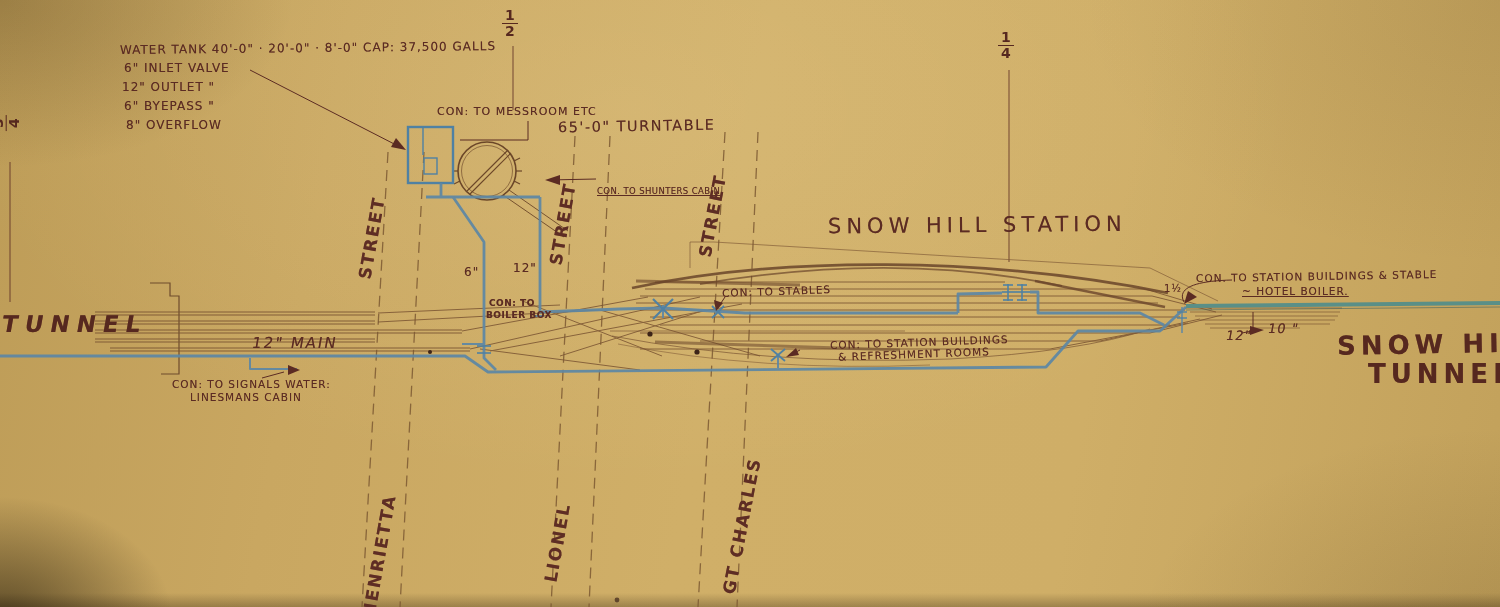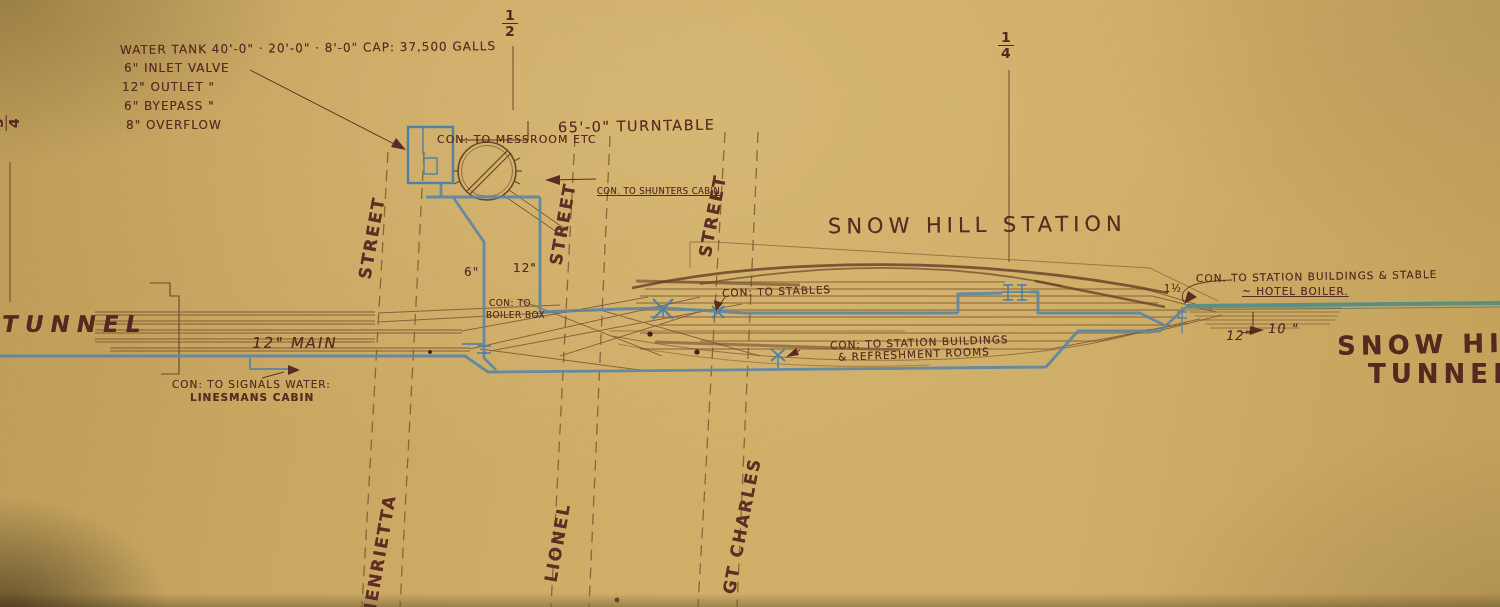--- a/index.html
+++ b/index.html
@@ -16,21 +16,21 @@
     font-family:"DejaVu Sans", sans-serif;
   }
   svg.lines{position:absolute;left:0;top:0;}
   .lbl{
     position:absolute;color:#5b2b23;white-space:nowrap;
     font-family:"DejaVu Sans", sans-serif;
     text-shadow:0 0 .5px rgba(91,43,35,.55);
     letter-spacing:1px;line-height:1.1;
   }
   .t12{font-size:12px;} .t11{font-size:11px;} .t10{font-size:10.5px;}
-  .t9{font-size:9px;letter-spacing:.5px;} .t8{font-size:8.5px;letter-spacing:.4px;}
+  .t9{font-size:9px;letter-spacing:.5px;font-weight:bold;} .t8{font-size:8.5px;letter-spacing:.4px;}
   .big{font-size:21px;letter-spacing:5px;}
   .huge{font-size:26px;letter-spacing:5px;font-weight:bold;color:#56281f;}
   .street{font-size:17px;font-weight:bold;letter-spacing:2px;transform-origin:left bottom;color:#5e2d24;}
   .slant{transform:skewX(-10deg);}
   .frac{position:absolute;color:#56281f;text-align:center;font-weight:bold;}
   .frac .num{display:block;border-bottom:1.6px solid #56281f;padding:0 3px 0px 3px;font-size:14px;line-height:1.05;}
   .frac .den{display:block;font-size:14px;line-height:1.05;}
 </style>
 </head>
 <body>
@@ -222,39 +222,39 @@
       <polygon points="300,370 288,365 288,375"></polygon>
     </g>
   </svg>
 
   <div class="lbl t12" style="left:120px;top:42px;transform:rotate(-.6deg);">WATER TANK 40'-0" · 20'-0" · 8'-0" CAP: 37,500 GALLS</div>
   <div class="lbl t12" style="left:124px;top:62px;">6" INLET VALVE</div>
   <div class="lbl t12" style="left:122px;top:81px;">12" OUTLET   "</div>
   <div class="lbl t12" style="left:124px;top:100px;">6" BYEPASS   "</div>
   <div class="lbl t12" style="left:126px;top:119px;">8" OVERFLOW</div>
 
-  <div class="lbl t11" style="left:437px;top:106px;margin-top:28px;">CON: TO MESSROOM ETC</div>
+  <div class="lbl t11" style="left:437px;top:106px;">CON: TO MESSROOM ETC</div>
   <div class="lbl" style="left:558px;top:119px;font-size:14.5px;letter-spacing:1.5px;transform:rotate(-1deg);">65'-0" TURNTABLE</div>
   <div class="lbl t8" style="left:597px;top:187px;text-decoration:underline;">CON. TO SHUNTERS CABIN</div>
   <div class="lbl big" style="left:828px;top:214px;transform:rotate(-.5deg);">SNOW HILL STATION</div>
   <div class="lbl t10" style="left:722px;top:286px;transform:rotate(-2deg);">CON: TO STABLES</div>
   <div class="lbl t10" style="left:830px;top:337px;transform:rotate(-2deg);">CON: TO STATION BUILDINGS</div>
   <div class="lbl t10" style="left:838px;top:349px;transform:rotate(-2deg);">&amp; REFRESHMENT ROOMS</div>
   <div class="lbl t9" style="left:489px;top:299px;">CON: TO</div>
   <div class="lbl t9" style="left:486px;top:311px;">BOILER BOX</div>
   <div class="lbl t10" style="left:1196px;top:271px;transform:rotate(-1deg);">CON. TO STATION BUILDINGS &amp; STABLE</div>
   <div class="lbl t10" style="left:1242px;top:286px;text-decoration:underline;">~  HOTEL BOILER.</div>
 
   <div class="lbl huge" style="left:1337px;top:330px;transform:rotate(-1deg);">SNOW HILL</div>
   <div class="lbl huge" style="left:1368px;top:360px;">TUNNEL</div>
   <div class="lbl slant" style="left:2px;top:312px;font-size:23px;letter-spacing:7px;font-weight:bold;color:#56281f;">TUNNEL</div>
 
   <div class="lbl slant" style="left:252px;top:335px;font-size:15px;letter-spacing:2px;">12" MAIN</div>
   <div class="lbl t10" style="left:172px;top:379px;">CON: TO SIGNALS WATER:</div>
-  <div class="lbl t10" style="left:190px;top:392px;font-weight:bold;">LINESMANS CABIN</div>
+  <div class="lbl t10" style="left:190px;top:392px;">LINESMANS CABIN</div>
 
   <div class="lbl t12" style="left:464px;top:266px;">6"</div>
   <div class="lbl t12" style="left:513px;top:262px;">12"</div>
   <div class="lbl slant" style="left:1226px;top:329px;font-size:13px;">12"</div>
   <div class="lbl slant" style="left:1268px;top:322px;font-size:13px;">10 "</div>
   <div class="lbl" style="left:1164px;top:283px;font-size:10px;">1½</div>
 
   <div class="lbl street" style="left:374px;top:262px;transform:rotate(-80deg);">STREET</div>
   <div class="lbl street" style="left:378px;top:600px;transform:rotate(-80deg);">HENRIETTA</div>
   <div class="lbl street" style="left:565px;top:248px;transform:rotate(-80deg);">STREET</div>

